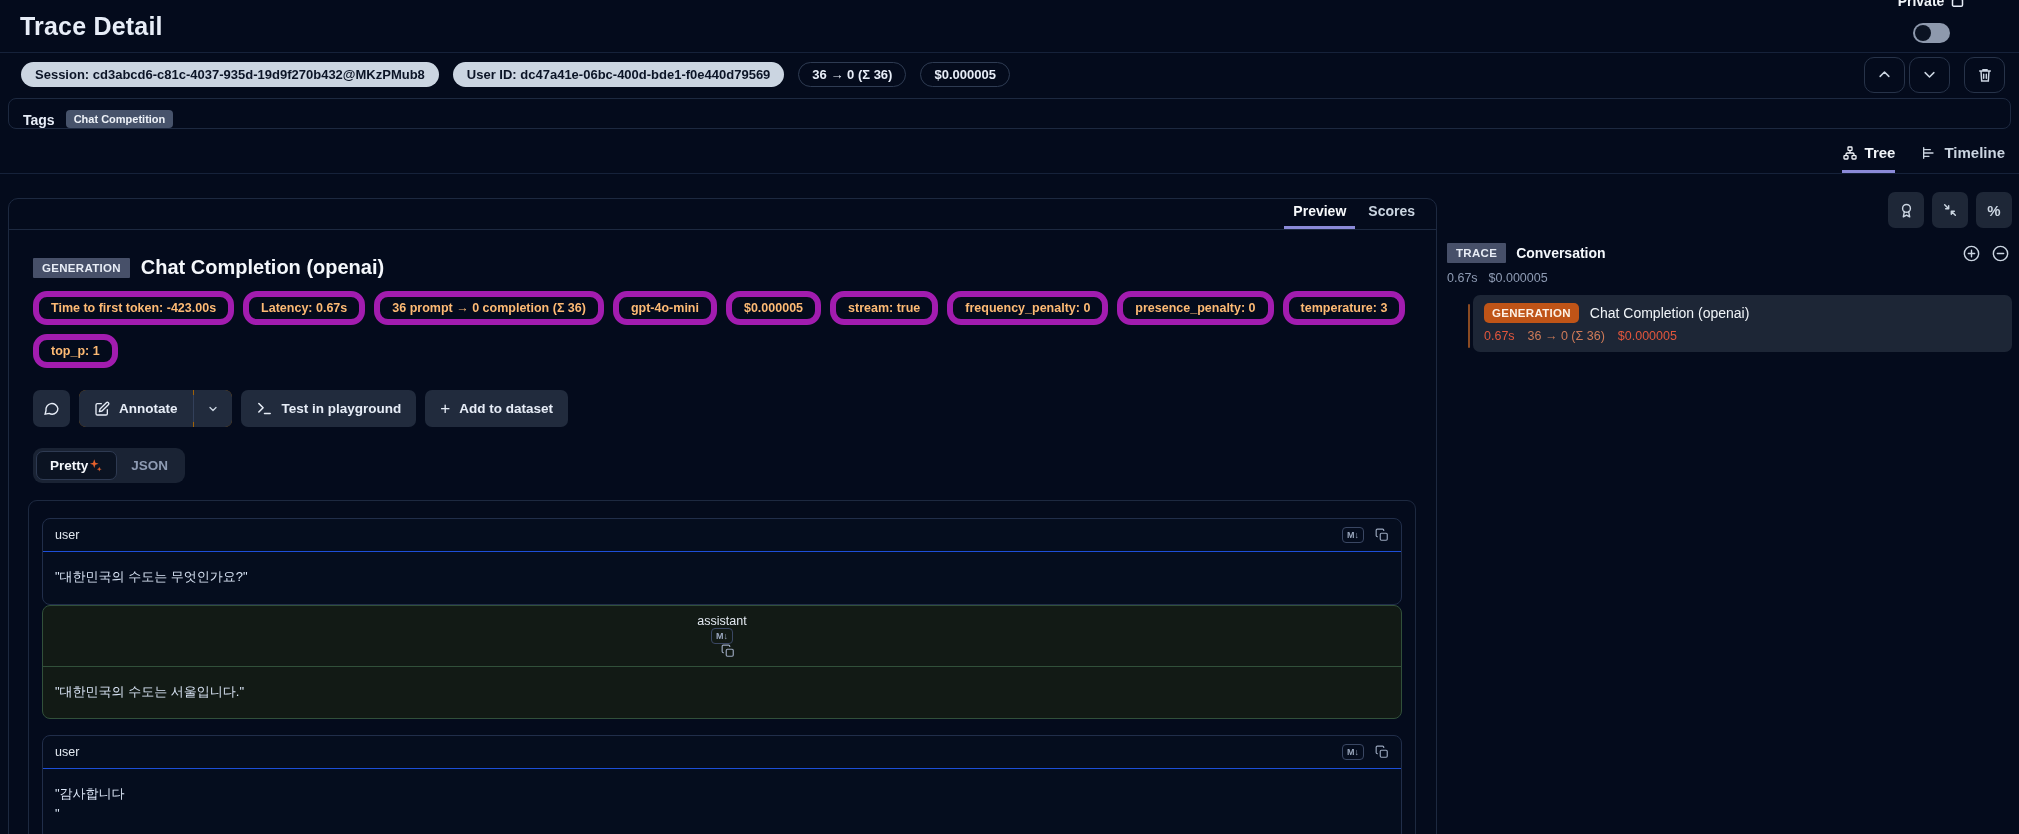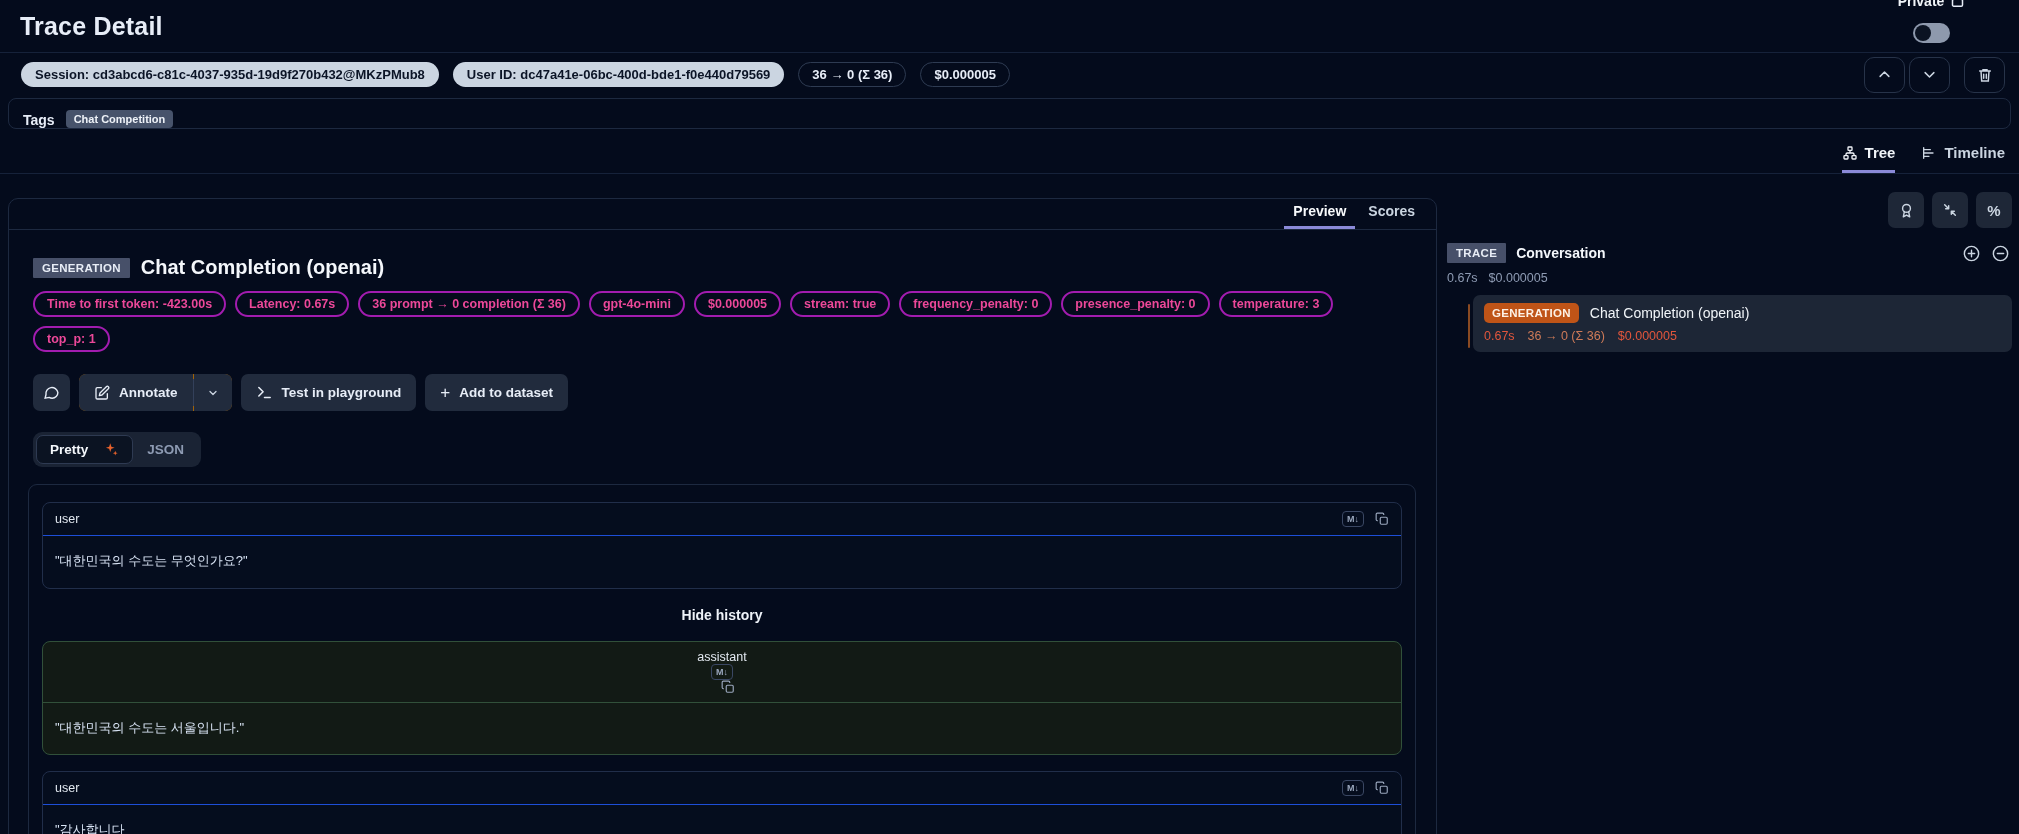--- a/index.html
+++ b/index.html
@@ -79,38 +79,38 @@
   .obs-title-row { display:flex; align-items:center; gap:11px; }
   .type-badge {
     background:#475069; color:#e8edf6; font-size:11.5px; font-weight:bold;
     letter-spacing:.3px; padding:4px 9px; border-radius:1px;
   }
   .obs-title { font-size:20px; font-weight:bold; color:#f4f7fb; }
   .obs-time { margin-top:8px; font-size:13.5px; color:#94a3b8; }
 
   .badges-wrap { display:flex; gap:9px; margin-top:12px; padding:0 24px; }
   .param-pill {
-    border:2px solid #a21caf; border-radius:14px; padding:4px 12px;
-    font-size:12.5px; font-weight:bold; color:#ec4899; white-space:nowrap;
+    border:6px solid #a21caf; border-radius:14px; padding:4px 12px;
+    font-size:12.5px; font-weight:bold; color:#fdba74; white-space:nowrap;
   }
 
   .actions-row { display:flex; gap:9px; margin-top:22px; padding:0 24px; align-items:stretch; }
   .abtn {
     background:#212b3d; border:none; border-radius:7px; color:#e7edf7;
     font-family:inherit; font-size:13.5px; font-weight:bold; height:37px;
     display:flex; align-items:center; gap:9px; padding:0 15px; cursor:pointer;
   }
   .abtn.square { width:37px; padding:0; justify-content:center; }
   .split { display:flex; background:#a16207; border-radius:7px; overflow:hidden; }
   .split .abtn { border-radius:0; }
   .split .divider { width:1px; background:#33405a; margin:5px 0; }
   .split .caret { padding:0 13px; }
 
   .io-tabs { margin:21px 24px 0 24px; display:inline-flex; background:#1a2334; border-radius:9px; padding:3px; }
-  .io-tab { display:flex; align-items:center; gap:16px; font-size:13.5px; font-weight:bold;
+  .io-tab { display:flex; align-items:center; gap:0; font-size:13.5px; font-weight:bold;
     color:#8e9bb3; padding:6px 13px; border-radius:7px; border:1px solid transparent; cursor:pointer; }
   .io-tab.active { background:#0b1322; border-color:#2e3a52; color:#f4f7fb; }
 
   .io-box {
     margin:17px 20px 0 19px; border:1px solid #1d2940; border-radius:9px;
     padding:17px 13px; height:420px;
   }
   .msg-box { border:1px solid #212e4a; border-radius:8px; background:#050d1e; overflow:hidden; }
   .msg-box.assistant { background:#121a15; border-color:#31503a; }
   .msg-head {
@@ -336,23 +336,20 @@
           <button class="copy-btn">
             <svg width="14" height="14" viewBox="0 0 24 24" fill="none" stroke="#9aa7bd" stroke-width="2">
               <rect x="9" y="9" width="12" height="12" rx="2"></rect>
                 <path d="M5 15H4a2 2 0 0 1-2-2V4a2 2 0 0 1 2-2h9a2 2 0 0 1 2 2v1"></path>
             </svg>
           </button>
         </div>
         <div class="msg-content">"대한민국의 수도는 무엇인가요?"</div>
       </div>
 
-      <div class="hide-history">
-        <button>Hide history</button>
-      </div>
 
       <div class="msg-box assistant">
         <div class="msg-head">
           <span>assistant</span>
           <span class="spacer"></span>
           <button class="md-chip">M↓</button>
           <button class="copy-btn">
             <svg width="14" height="14" viewBox="0 0 24 24" fill="none" stroke="#9aa7bd" stroke-width="2">
               <rect x="9" y="9" width="12" height="12" rx="2"></rect>
                 <path d="M5 15H4a2 2 0 0 1-2-2V4a2 2 0 0 1 2-2h9a2 2 0 0 1 2 2v1"></path>

